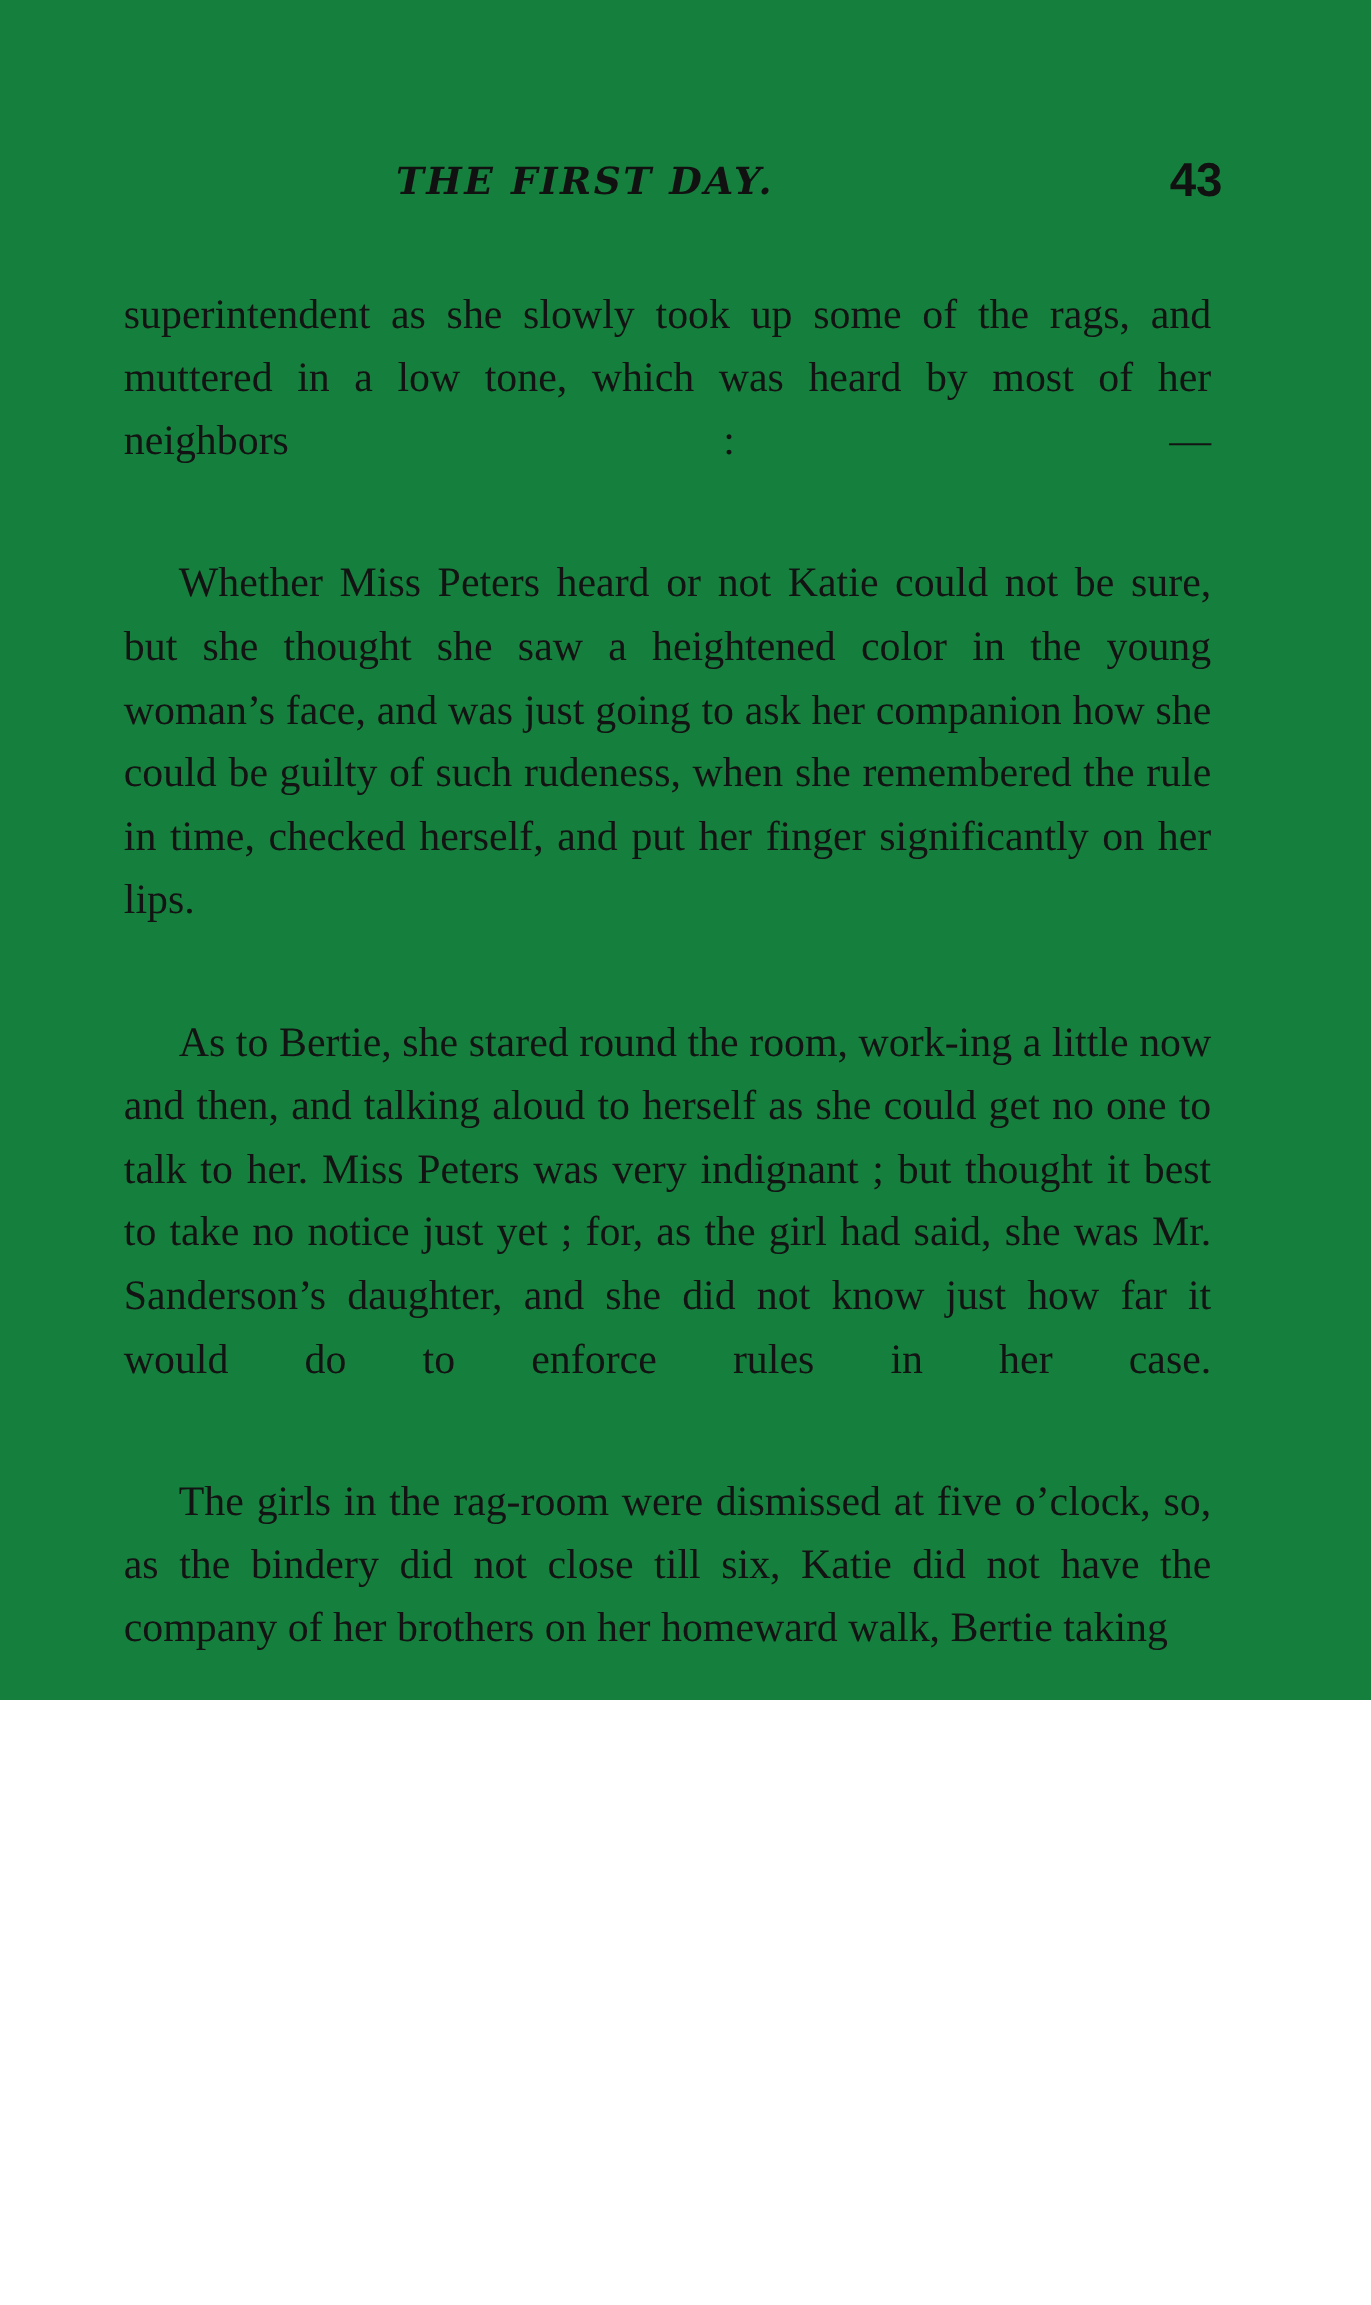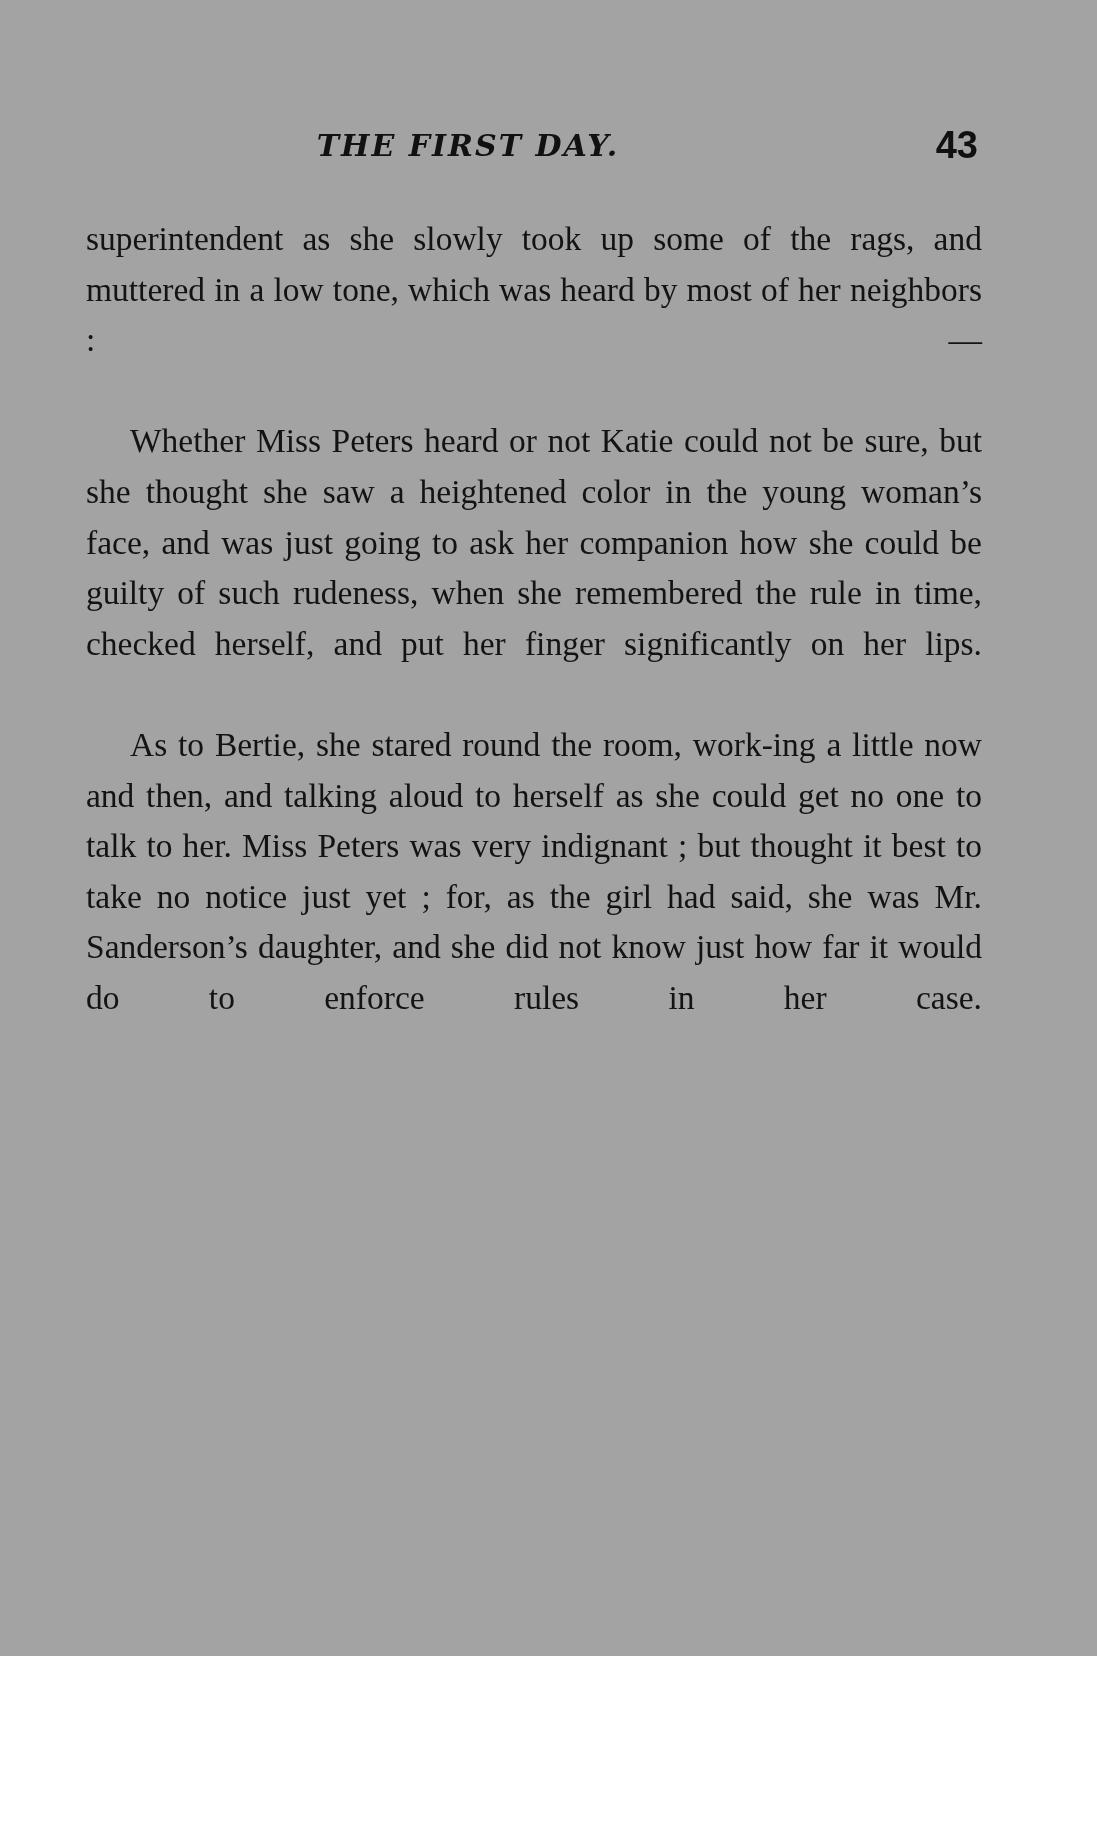--- a/index.html
+++ b/index.html
@@ -13,22 +13,22 @@
     font-family: "Liberation Serif", serif;
     color: #1a1a1a;
     position: relative;
     overflow: hidden;
   }
   .page {
     position: absolute;
     left: 0;
     top: 0;
     width: 1097px;
-    height: 1656px;
-    background: #a3a3a3;
+    height: 1360px;
+    background: #15803d;
   }
   .header {
     position: absolute;
     left: 88px;
     top: 128px;
     width: 890px;
     height: 60px;
   }
   .running-head {
     position: absolute;
@@ -52,21 +52,21 @@
     font-size: 38px;
     color: #111111;
   }
   .body-text {
     position: absolute;
     left: 86px;
     top: 214px;
     width: 896px;
   }
   p.para {
-    margin: 0;
+    margin: 13px;
     font-size: 33.5px;
     line-height: 50.6px;
     text-align: justify;
     text-justify: inter-word;
     text-indent: 0;
     color: #131313;
     hyphens: none;
   }
   p.para.indent {
     text-indent: 44px;
@@ -88,15 +88,16 @@
 
   <div class="header">
     <div class="running-head">THE FIRST DAY.</div>
     <div class="page-number">43</div>
   </div>
 
   <div class="body-text">
     <p class="para">superintendent as she slowly took up some of the rags, and muttered in a low tone, which was heard by most of her neighbors : —</p>
     <p class="para indent">Whether Miss Peters heard or not Katie could not be sure, but she thought she saw a heightened color in the young woman’s face, and was just going to ask her companion how she could be guilty of such rudeness, when she remembered the rule in time, checked herself, and put her finger significantly on her lips.</p>
     <p class="para indent">As to Bertie, she stared round the room, work-ing a little now and then, and talking aloud to herself as she could get no one to talk to her. Miss Peters was very indignant ; but thought it best to take no notice just yet ; for, as the girl had said, she was Mr. Sanderson’s daughter, and she did not know just how far it would do to enforce rules in her case.</p>
+    <p class="para indent nostretch">The girls in the rag-room were dismissed at five o’clock, so, as the bindery did not close till six, Katie did not have the company of her brothers on her homeward walk, Bertie taking</p>
   </div>
 
 </div>
 
 </body></html>

